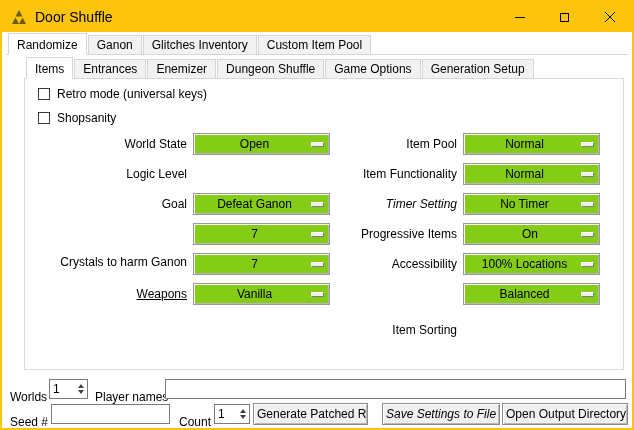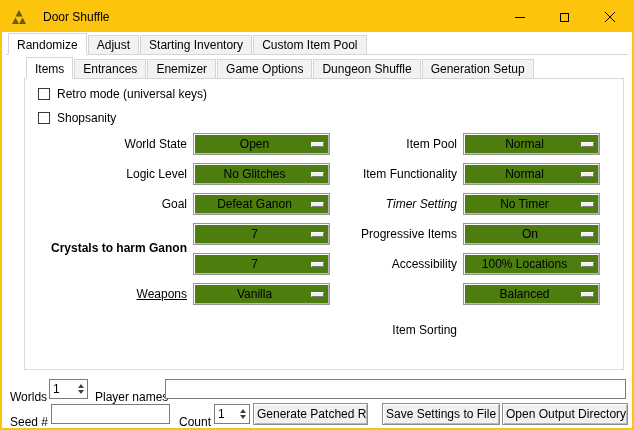--- a/index.html
+++ b/index.html
@@ -4,21 +4,21 @@
 <style>
   * { box-sizing: border-box; margin: 0; padding: 0; }
   body { background:#888; font-family:"Liberation Sans", sans-serif; font-size:12px; color:#000; }
   .window {
     position:relative; width:634px; height:430px; background:#fff;
     border:2px solid #fdc40d; overflow:hidden;
   }
   
   .titlebar { position:absolute; left:0; top:0; right:0; height:30px; background:#fdc40d;
     display:flex; align-items:center; padding-left:9px; gap:8px; }
-  .title-text { font-size:12px;margin-left:8px; }
+  .title-text { font-size:14px; }
   .win-btns { position:absolute; right:0; top:0; height:30px; display:flex; }
   .win-btn { width:45px; height:30px; display:flex; align-items:center; justify-content:center; }
   .glyph-min { width:10px; height:1px; background:#000; }
   .glyph-max { width:9px; height:9px; border:1px solid #000; }
   
   .tabs { display:flex; align-items:flex-end; border-bottom:1px solid #d5d5d5; }
   .tabs-outer { position:absolute; left:4px; top:31px; right:4px; height:22px; padding-left:2px; }
   .tab {
     background:#f2f2f2; border:1px solid #d5d5d5; border-bottom:none;
     padding:3px 8px 3px; margin-right:1px; white-space:nowrap; line-height:12px;
@@ -27,21 +27,21 @@
   .nb-inner { position:absolute; left:22px; top:55px; width:600px; height:313px; }
   .tabs-inner { height:22px; padding-left:2px; }
   .pane { position:absolute; left:0; top:22px; right:0; bottom:0; background:#fff;
     border:1px solid #dcdcdc; border-top:none; }
   
   .cb { position:absolute; display:flex; align-items:center; gap:7px; height:14px; cursor:default; }
   .cb-box { width:12px; height:12px; background:#fff; border:1px solid #3a3a3a; flex:none; }
   
   .flabel { position:absolute; height:22px; line-height:22px; text-align:right; white-space:nowrap; }
   .dropdown {
-    position:absolute; height:22px; width:137px; background:#4d7c0f;
+    position:absolute; height:22px; width:137px; background:#84cc16;
     border:1px solid #979797; box-shadow: inset 1px 1px 0 #ffffff, inset -1px -1px 0 #b8b8b8;
     cursor:default;
   }
   .dd-text { display:block; line-height:20px; text-align:center; margin-right:14px; white-space:nowrap; }
   .dd-ind { position:absolute; right:5px; top:8px; width:13px; height:5px; background:#f0f0f0;
     border:1px solid; border-color:#ffffff #7c7c7c #7c7c7c #ffffff; }
   
   .lbl { position:absolute; height:22px; line-height:22px; white-space:nowrap;margin-top:8px; }
   .entry { position:absolute; height:20px; border:1px solid #7b7b7b; background:#fff;
     font:inherit; padding:0 3px; }
@@ -79,32 +79,32 @@
         <svg width="10" height="10" viewBox="0 0 10 10">
           <line x1="0" y1="0" x2="10" y2="10" stroke="#000" stroke-width="1"></line>
           <line x1="10" y1="0" x2="0" y2="10" stroke="#000" stroke-width="1"></line>
         </svg>
       </div>
     </div>
   </div>
 
   <div class="tabs tabs-outer">
     <div class="tab active">Randomize</div>
-    <div class="tab">Adjust</div>
-    <div class="tab">Starting Inventory</div>
+    <div class="tab">Ganon</div>
+    <div class="tab">Glitches Inventory</div>
     <div class="tab">Custom Item Pool</div>
   </div>
 
   <div class="nb-inner">
     <div class="tabs tabs-inner">
       <div class="tab active">Items</div>
       <div class="tab">Entrances</div>
       <div class="tab">Enemizer</div>
+      <div class="tab">Dungeon Shuffle</div>
       <div class="tab">Game Options</div>
-      <div class="tab">Dungeon Shuffle</div>
       <div class="tab">Generation Setup</div>
     </div>
 
     <div class="pane">
 
       <div class="cb" style="left:13px; top:8px;">
         <span class="cb-box"></span>
         <span>Retro mode (universal keys)</span>
       </div>
       <div class="cb" style="left:13px; top:32px;">
@@ -112,37 +112,33 @@
         <span>Shopsanity</span>
       </div>
 
       <div class="flabel" style="left:8px; top:54px; width:154px;">World State</div>
       <div class="dropdown" style="left:168px; top:54px;">
         <span class="dd-text">Open</span>
         <span class="dd-ind"></span>
       </div>
 
       <div class="flabel" style="left:8px; top:84px; width:154px;">Logic Level</div>
-      <div class="dropdown" style="left:168px; top:84px;">
-        <span class="dd-text">No Glitches</span>
-        <span class="dd-ind"></span>
-      </div>
 
       <div class="flabel" style="left:8px; top:114px; width:154px;">Goal</div>
       <div class="dropdown" style="left:168px; top:114px;">
         <span class="dd-text">Defeat Ganon</span>
         <span class="dd-ind"></span>
       </div>
 
       <div class="dropdown" style="left:168px; top:144px;">
         <span class="dd-text">7</span>
         <span class="dd-ind"></span>
       </div>
 
-      <div class="flabel" style="left:8px; top:158px; width:154px;font-weight:bold;">Crystals to harm Ganon</div>
+      <div class="flabel" style="left:8px; top:172px; width:154px;">Crystals to harm Ganon</div>
       <div class="dropdown" style="left:168px; top:174px;">
         <span class="dd-text">7</span>
         <span class="dd-ind"></span>
       </div>
 
       <div class="flabel" style="left:8px; top:204px; width:154px;text-decoration:underline;">Weapons</div>
       <div class="dropdown" style="left:168px; top:204px;">
         <span class="dd-text">Vanilla</span>
         <span class="dd-ind"></span>
       </div>
@@ -201,16 +197,16 @@
   <input class="entry" style="left: 49px; top: 402px; width: 119px;" value="">
   <div class="lbl" style="left:177px; top:401px;">Count</div>
   <div class="spin" style="left:212px; top:402px; width:36px;">
     <input value="1" style="">
     <div class="spin-arrows">
       <div class="arr-up"></div>
       <div class="arr-down"></div>
     </div>
   </div>
   <div class="btn" style="left:251px; top:401px; width:115px;">Generate Patched Rom</div>
-  <div class="btn" style="left:380px; top:401px; width:118px;">Save Settings to File</div>
+  <div class="btn" style="left:380px; top:401px; width:118px;font-style:italic;">Save Settings to File</div>
   <div class="btn" style="left:500px; top:401px; width:126px;">Open Output Directory</div>
 
 </div>
 
 </body></html>

